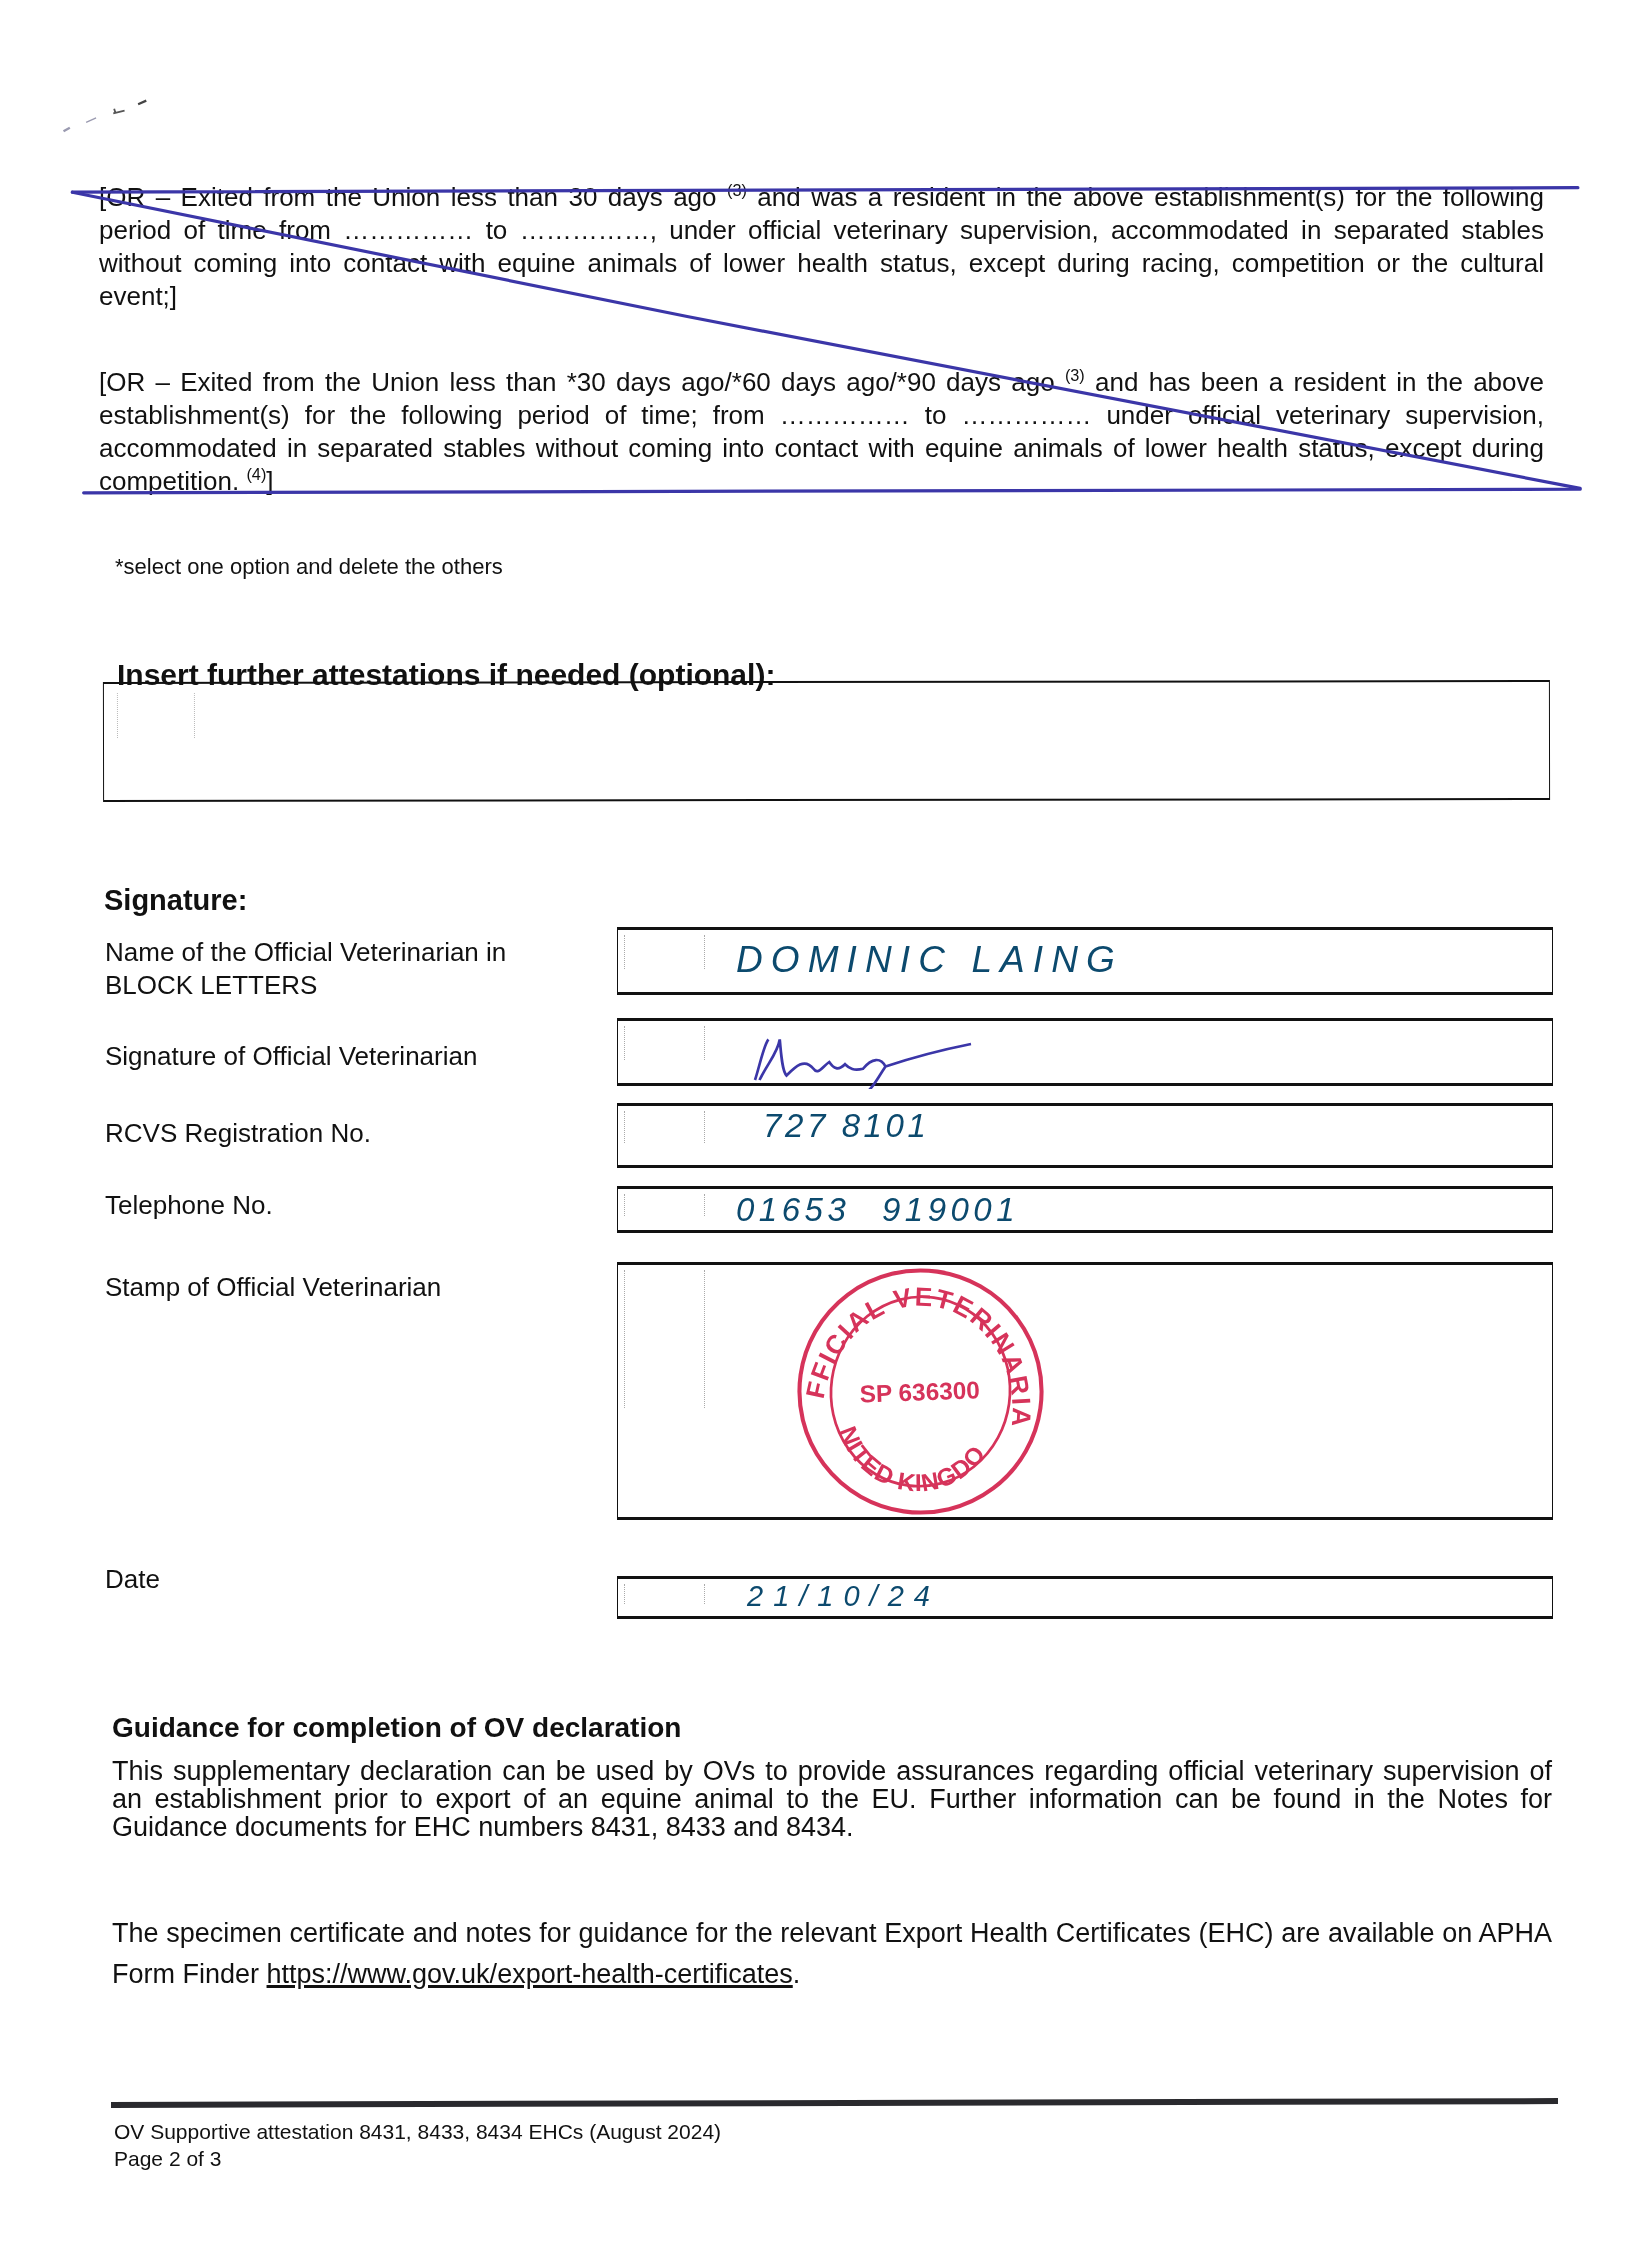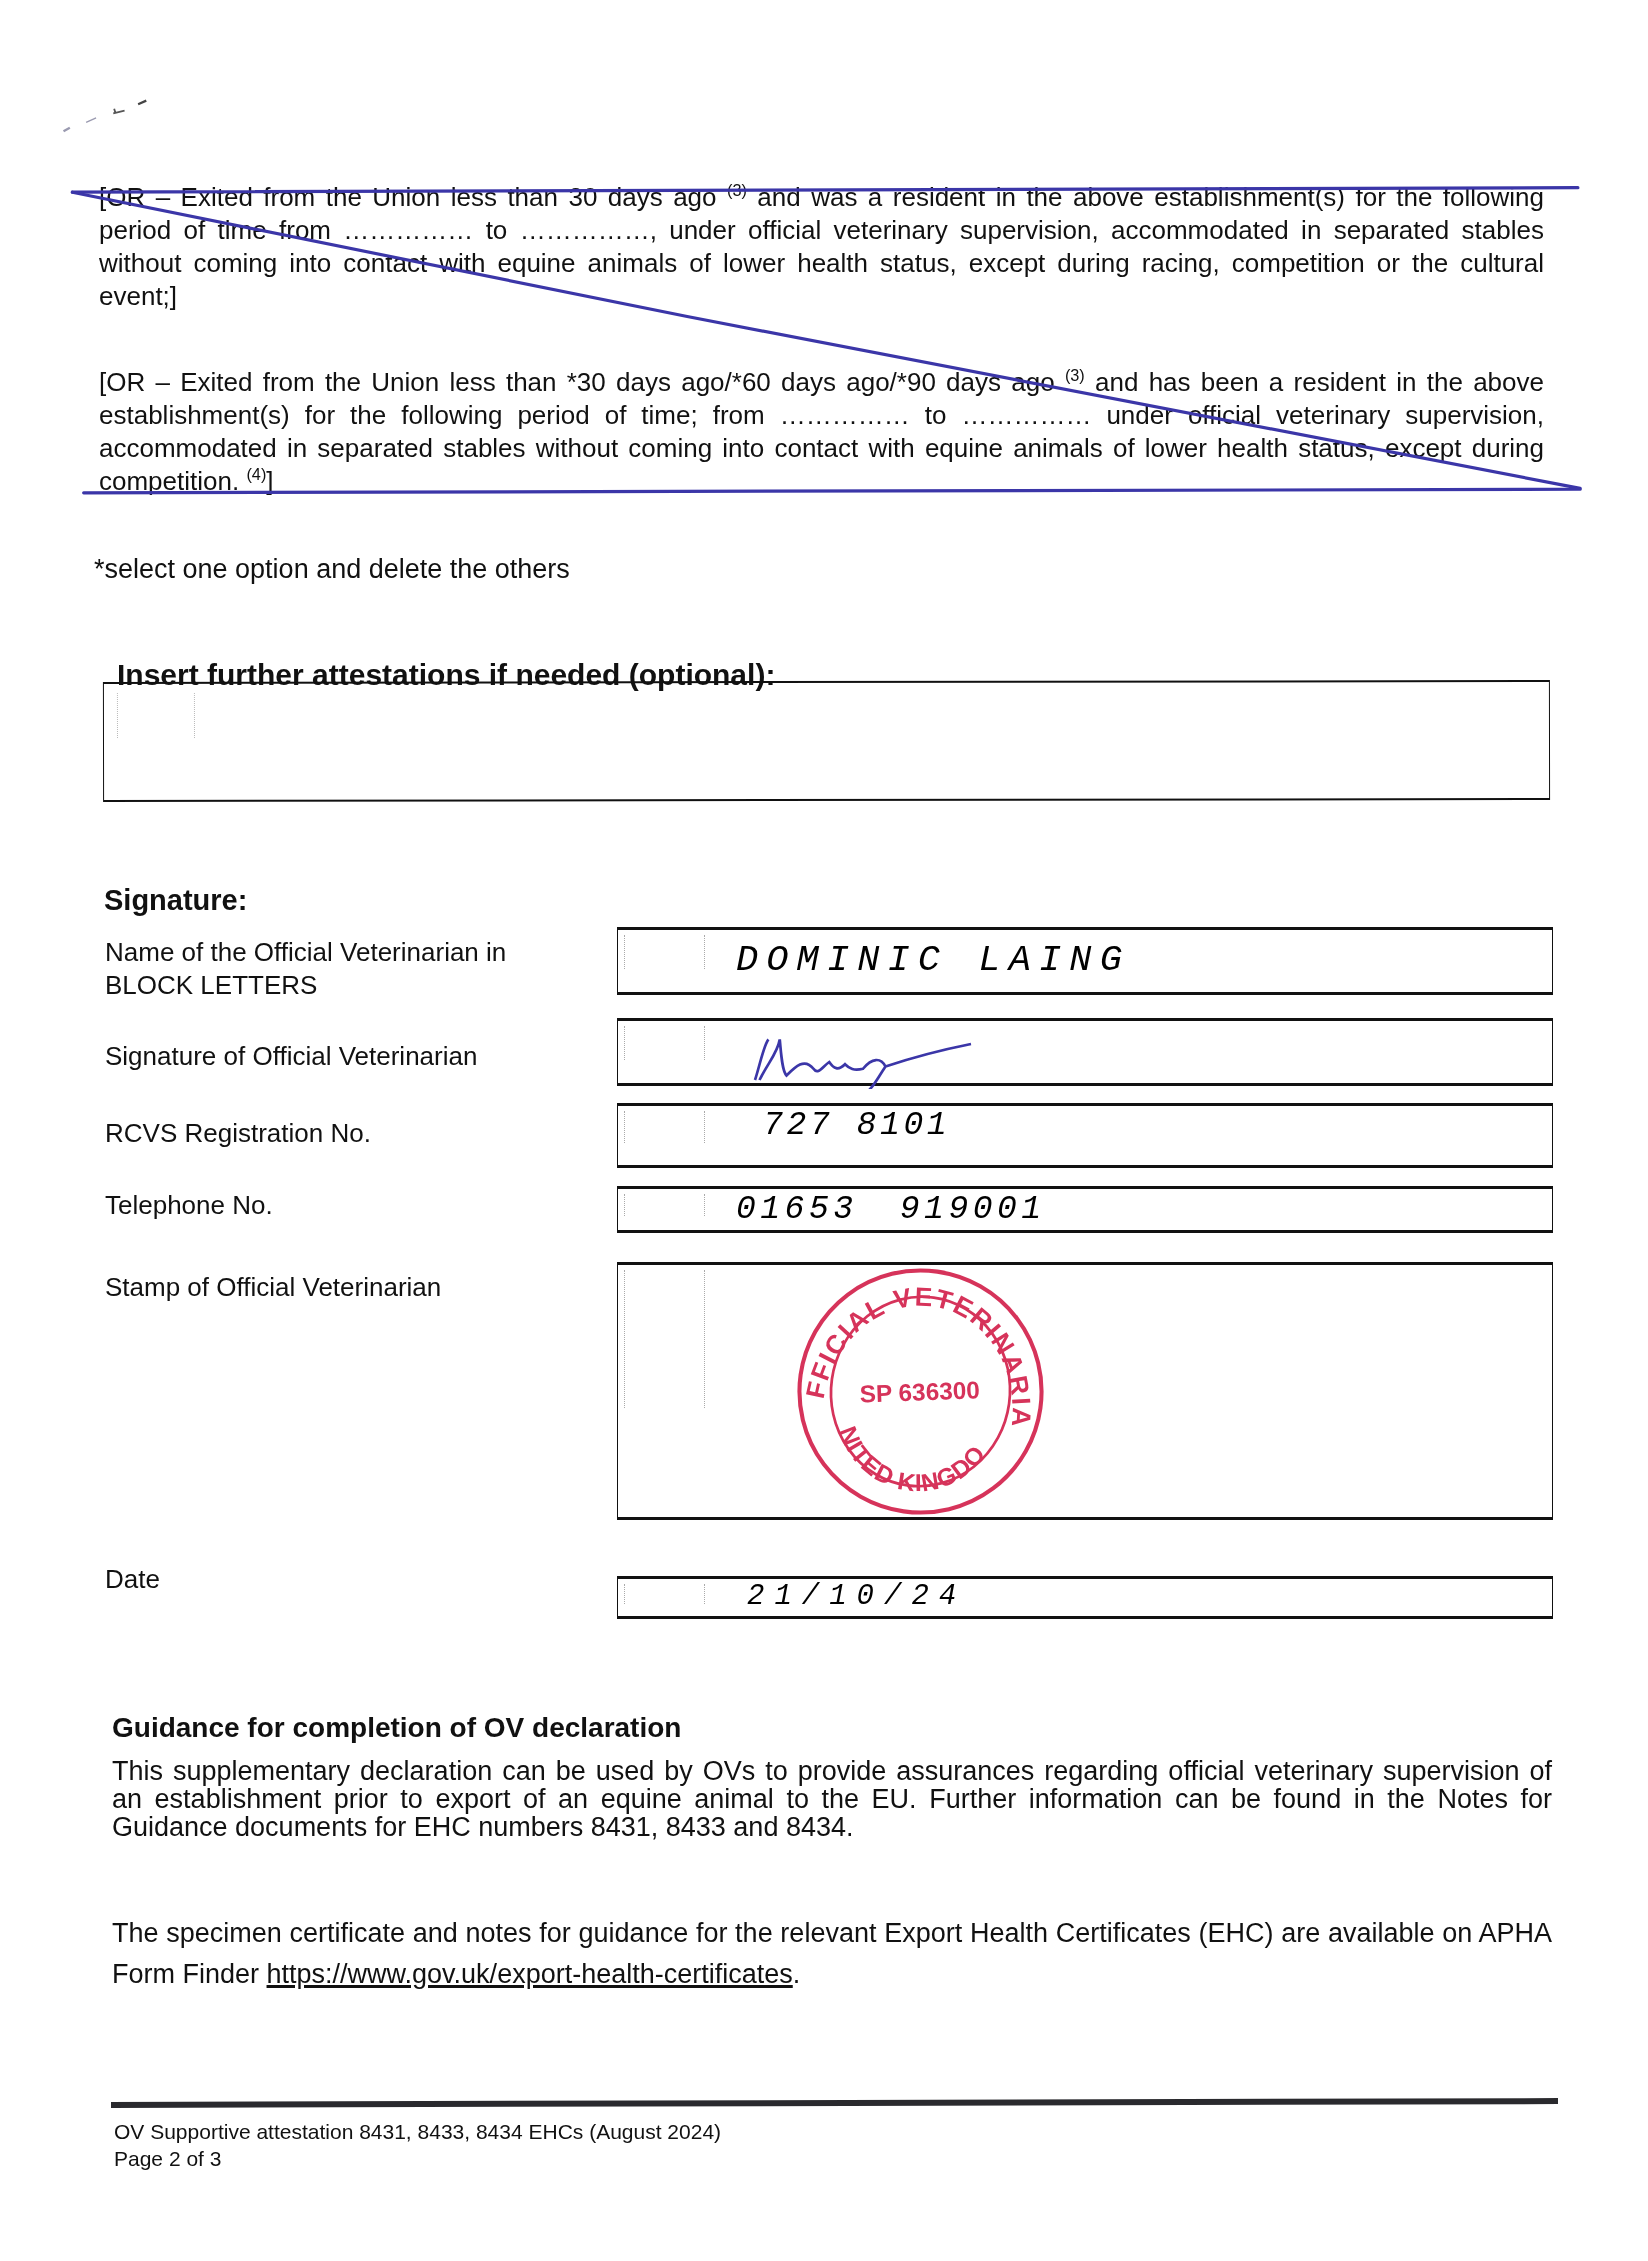--- a/index.html
+++ b/index.html
@@ -7,21 +7,21 @@
            font-family: "Liberation Sans", sans-serif; color: #111111; }
     .abs { position: absolute; }
     .para { position: absolute; left: 99px; width: 1445px; font-size: 26px; line-height: 33px;
             text-align: justify; text-align-last: left; }
     .para sup { font-size: 16.3px; line-height: 0; vertical-align: super; }
     .heading { position: absolute; font-weight: bold; font-size: 29px; }
     .label { position: absolute; left: 105px; font-size: 26px; line-height: 33px; }
     .field { position: absolute; left: 617px; width: 936px; border: 2.3px solid #111; border-width: 3.2px 1.8px 3.2px 1.8px; box-sizing: border-box; }
     .field .guide1 { position: absolute; left: 6.3px; top: 4.5px; width: 0; height: 55%; border-left: 0.9px dotted #aaa; }
     .field .guide2 { position: absolute; left: 86px; top: 4.5px; width: 0; height: 55%; border-left: 0.9px dotted #aaa; }
-    .hand { position: absolute; font-family: Liberation Mono, monospace; color: #000000; font-style: italic; }
+    .hand { position: absolute; font-family: Liberation Sans, sans-serif; color: #0c4a6e; font-style: italic; }
     .footer-rule { position: absolute; left: 111px; top: 2100px; width: 1447px; height: 6.3px; background: #2a2a2e; transform: rotate(-0.15deg); }
     .footer { position: absolute; left: 114px; font-size: 21px; line-height: 25px; }
     .link { text-decoration: underline; text-decoration-thickness: 2.7px; }
     svg.overlay { position: absolute; left: 0; top: 0; }
   </style>
 </head>
 <body>
 
 <div class="abs" style="left:59px;top:86px;width:104px;height:50px;">
   <svg width="104" height="50" viewBox="0 0 230 110">
@@ -41,21 +41,21 @@
 </div>
 
 <svg class="overlay" width="1648" height="520" viewBox="0 0 3645 1150">
   <g stroke="#3b36a8" stroke-width="7" fill="none" stroke-linecap="round">
     <path d="M160 425 L3490 415"></path>
     <path d="M160 425 L1520 700 L3495 1080"></path>
     <path d="M185 1090 L3495 1082"></path>
   </g>
 </svg>
 
-<div class="abs" style="left:94px;top:554px;font-size:27px;">*select one option and delete the others</div>
+<div class="abs" style="left:115px;top:554px;font-size:22px;">*select one option and delete the others</div>
 
 <div class="heading" style="left:117px;top:642px;font-size:30px;margin-top:16px;">Insert further attestations if needed (optional):</div>
 <div class="abs" style="left:103px;top:681px;width:1447px;height:120px;border:2.7px solid #111;border-width:2.7px 1.8px 2.7px 1.8px;box-sizing:border-box;transform:rotate(-0.08deg);">
   <div class="abs" style="left:12.7px;top:9px;height:45px;border-left:0.9px dotted #bbb;"></div>
   <div class="abs" style="left:90px;top:9px;height:45px;border-left:0.9px dotted #bbb;"></div>
 </div>
 
 <div class="heading" style="left:104px;top:884px;">Signature:</div>
 
 <div class="label" style="top:936px;">

